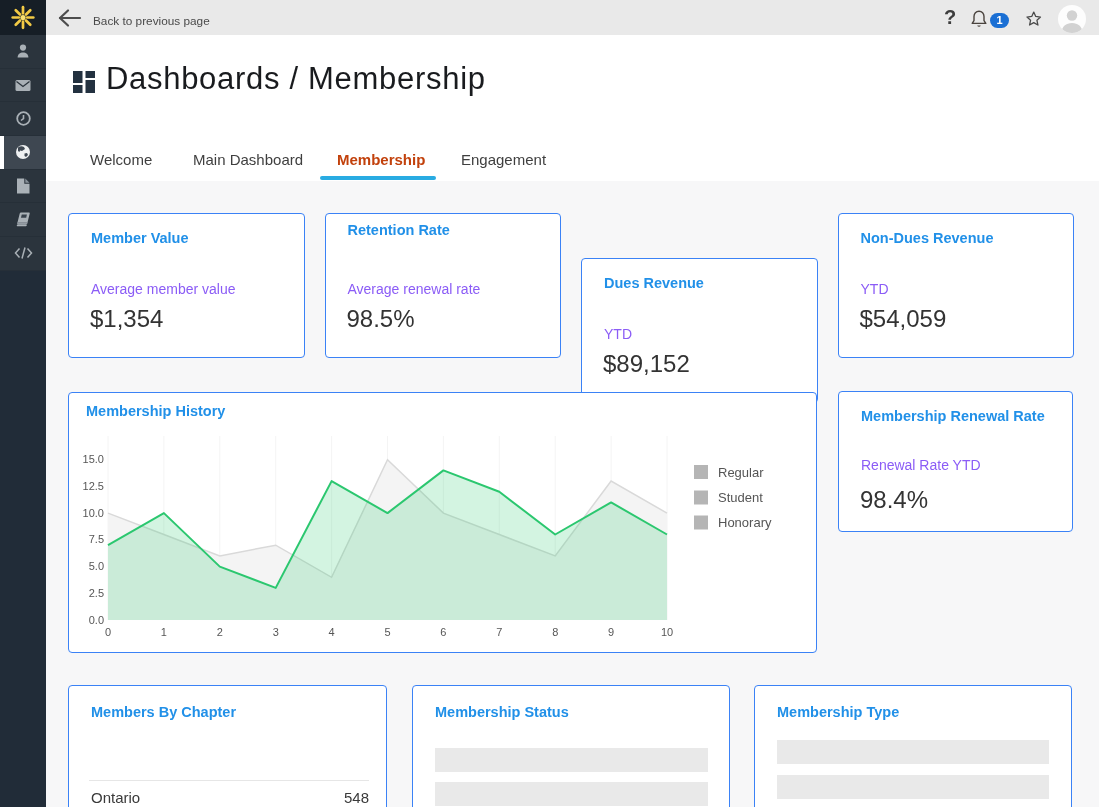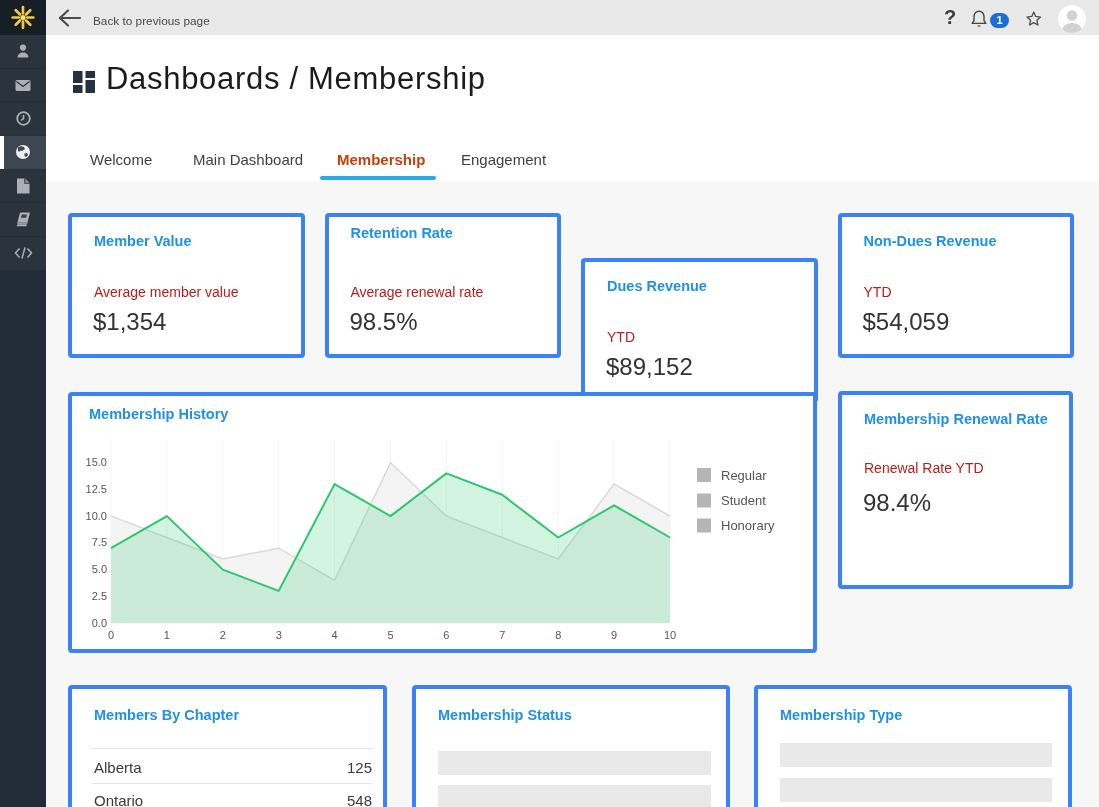--- a/index.html
+++ b/index.html
@@ -25,23 +25,23 @@
 #htitle { left:106px; top:61px; font-size:31px; letter-spacing:0.7px; color:#191b1e; }
 
 
 #tabrow { left:46px; top:138px; width:1053px; height:43.5px; border-bottom:1px solid #e4e4e4; background:#fff; }
 .tab { position:absolute; top:13px; font-size:15px; color:#3f3f3f; }
 #tab-active { font-weight:bold; color:#c2410c; }
 #underline { left:274px; top:38px; width:116px; height:4px; background:#29abe2; border-radius:2px; position:absolute; }
 
 
 #content { left:46px; top:181px; width:1053px; height:626px; background:#f7f7f8; }
-.card { position:absolute; background:#fff; border:4px solid #3b82f6; border-radius:4px; }
+.card { position:absolute; background:#fff; border:1px solid #3b82f6; border-radius:4px; }
 .ctitle { position:absolute; left:22px; font-size:14.5px; font-weight:bold; color:#2190e8; }
-.clabel { position:absolute; left:22px; font-size:14px; color:#b91c1c; }
+.clabel { position:absolute; left:22px; font-size:14px; color:#8b5cf6; }
 .cvalue { position:absolute; left:21px; font-size:24px; color:#333; }
 .bar { position:absolute; height:24px; background:#e9e9e9; }
 
 
 .trow { position:absolute; left:20px; width:280px; height:35px; border-top:1px solid #e6e6e6;
   font-size:15px; color:#3a3a3a; }
 .trow .lbl { position:absolute; left:2px; top:11px; }
 .trow .val { position:absolute; right:0px; top:11px; }
 </style>
 </head>
@@ -237,32 +237,28 @@
       <rect x="625" y="122.5" width="14" height="14" fill="#b5b5b5"></rect>
       <g font-size="13" fill="#555">
         <text x="649" y="83.5">Regular</text>
         <text x="649" y="109">Student</text>
         <text x="649" y="134">Honorary</text>
       </g>
     </g>
   </svg>
 </div>
 
-<div class="card" style="left:838px; top:391px; width:234.5px; height:198px;">
+<div class="card" style="left:838px; top:391px; width:234.5px; height:141px;">
   <div class="ctitle" style="top:16px;">Membership Renewal Rate</div>
   <div class="clabel" style="top:65px;">Renewal Rate YTD</div>
   <div class="cvalue" style="top:94px;">98.4%</div>
 </div>
 
 <div class="card" style="left:68px; top:685px; width:318.5px; height:160px;">
   <div class="ctitle" style="top:18px;">Members By Chapter</div>
-  <div class="trow" style="top:59px;">
-      <span class="lbl" style="top:9.5px;">Alberta</span>
-      <span class="val" style="top:9.5px;">125</span>
-    </div>
   <div class="trow" style="top:94px;">
       <span class="lbl" style="top:7.5px;">Ontario</span>
       <span class="val" style="top:7.5px;">548</span>
     </div>
 </div>
 <div class="card" style="left:412px; top:685px; width:317.5px; height:160px;">
   <div class="ctitle" style="top:18px;">Membership Status</div>
   <div class="bar" style="left:22px; top:62px; width:273px;"></div>
   <div class="bar" style="left:22px; top:96px; width:273px;"></div>
 </div>

